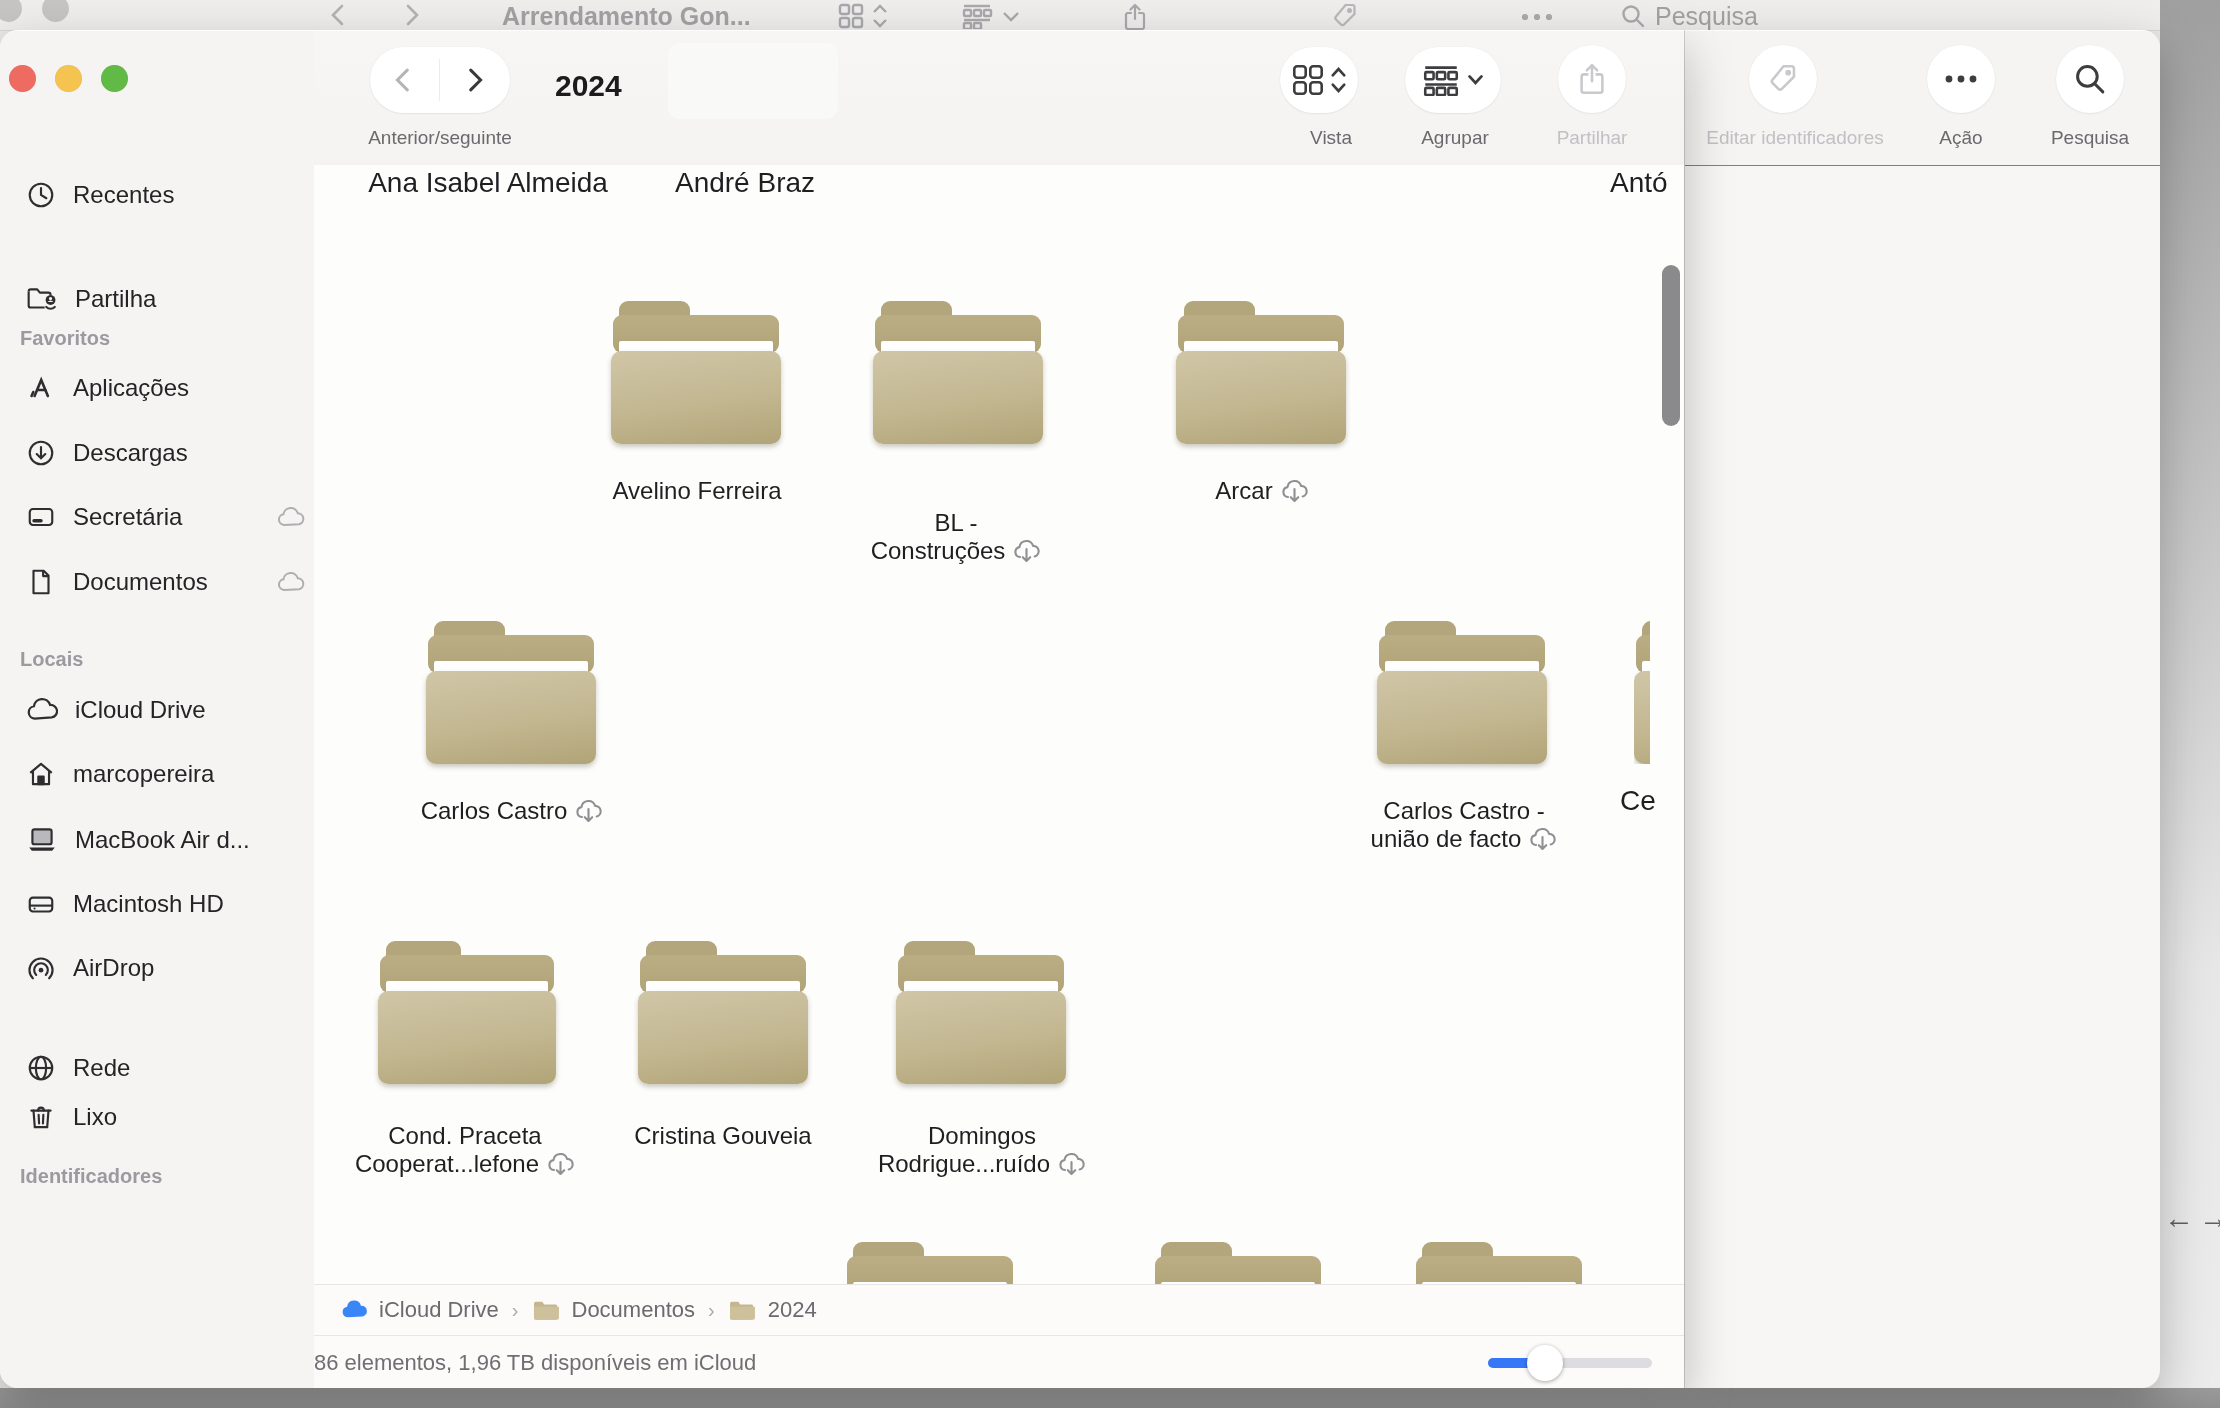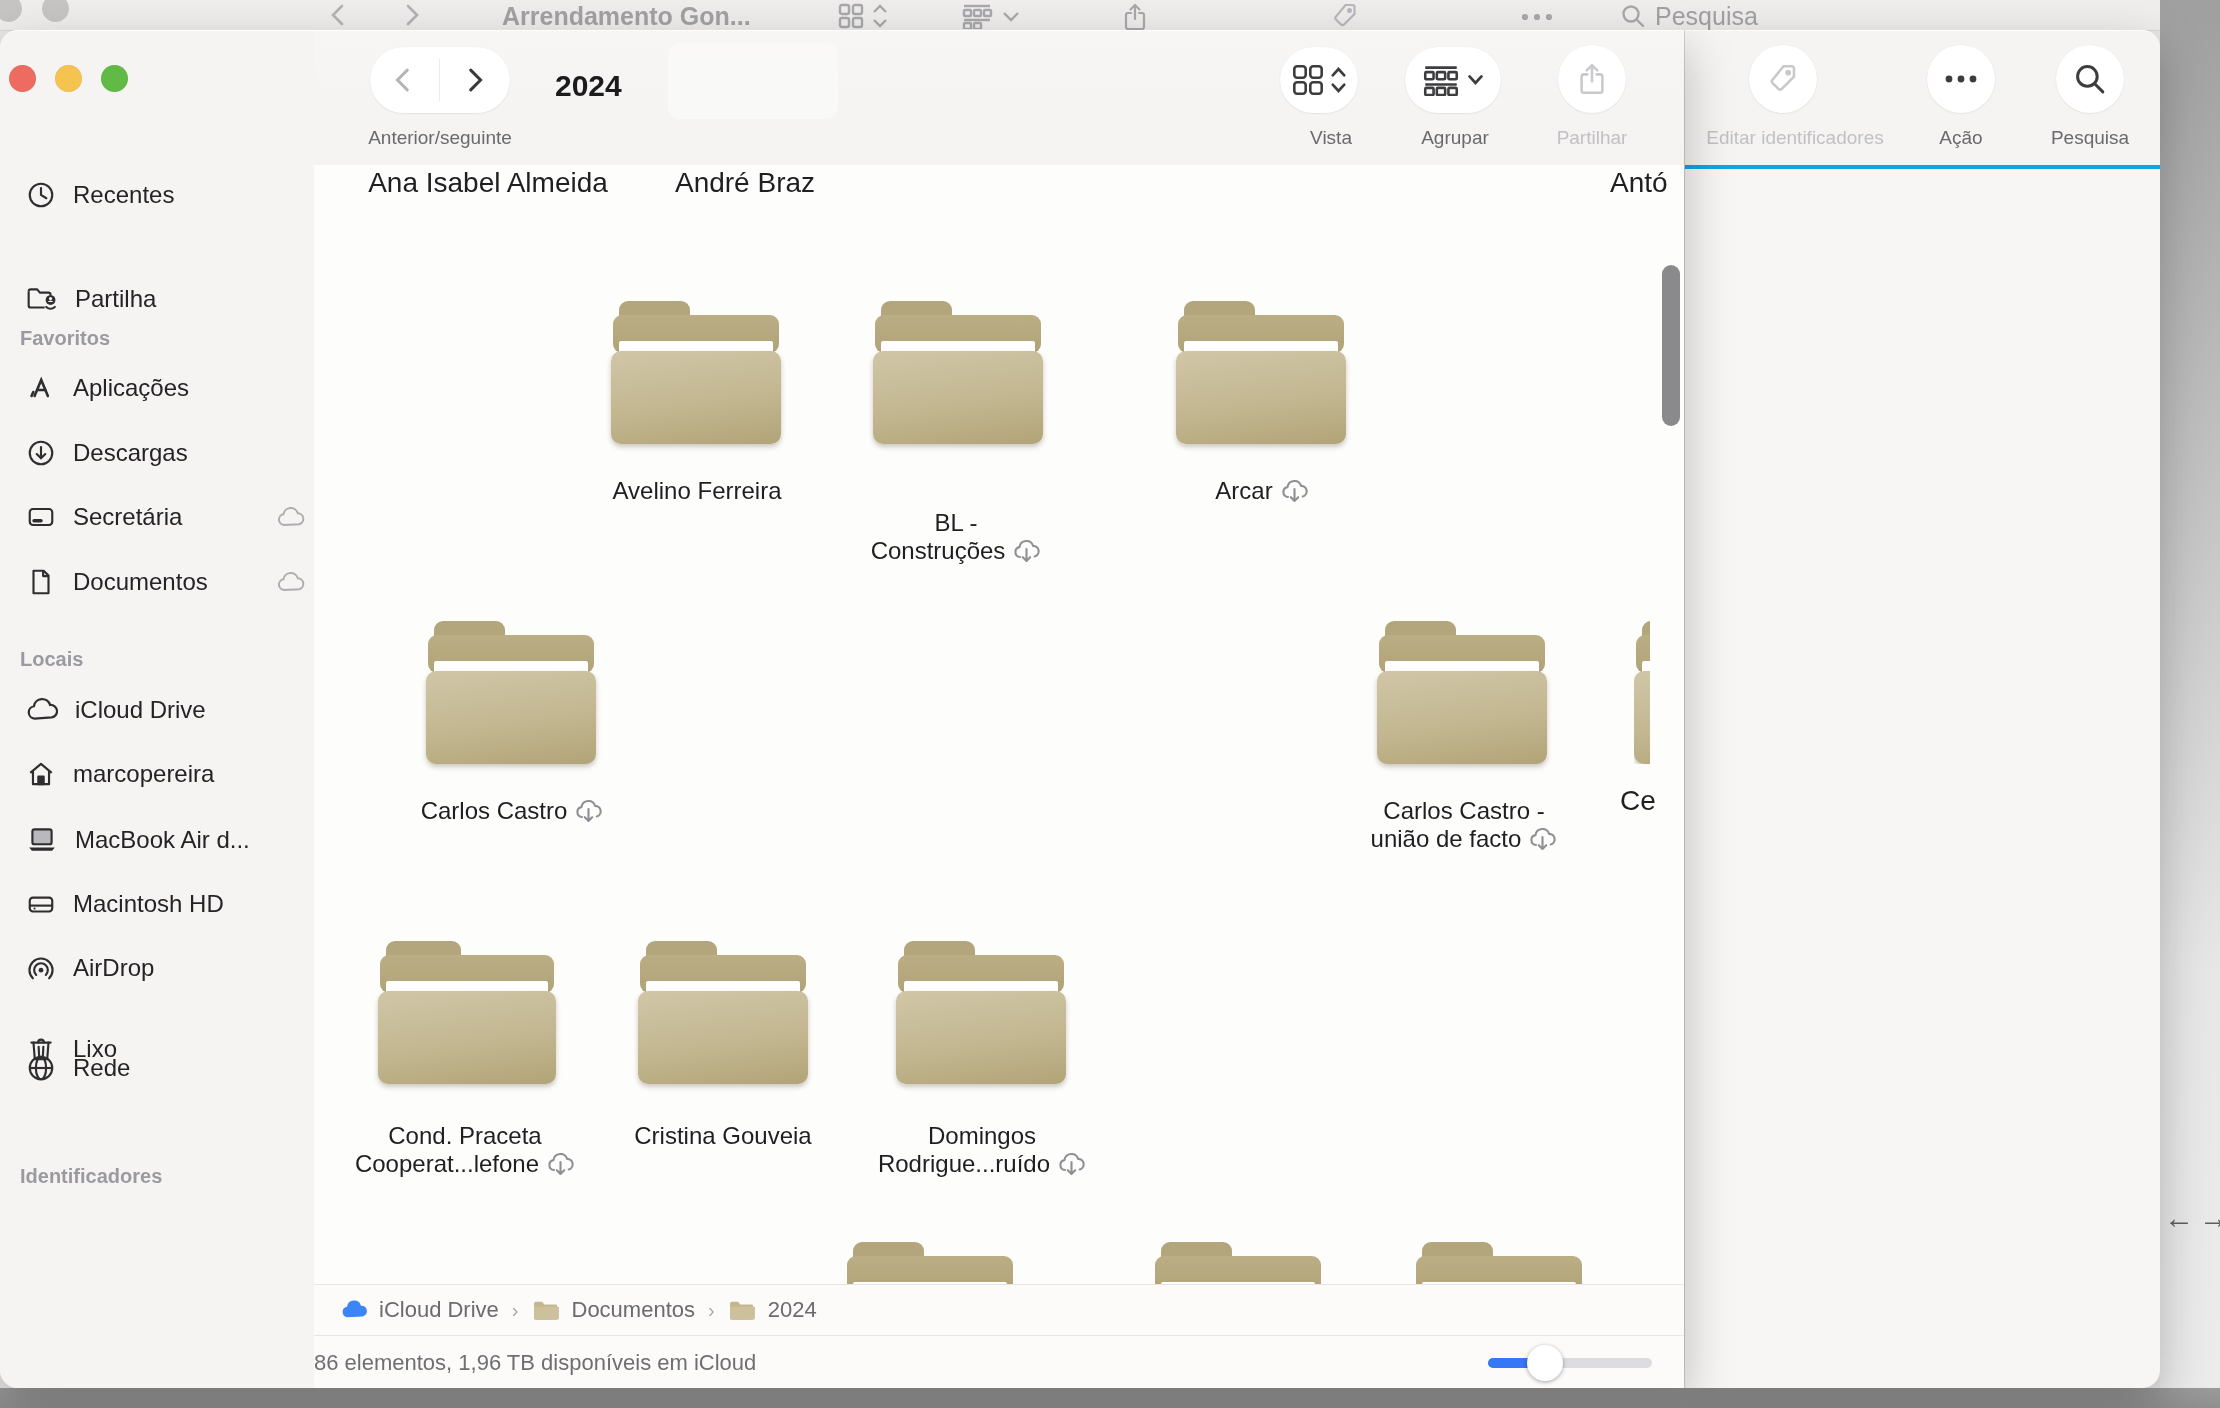--- a/index.html
+++ b/index.html
@@ -31,21 +31,21 @@
   #sidebar{left:0;top:0;width:314px;height:1358px;background:#f5f4f2;border-right:1px solid rgba(0,0,0,.04);}
   .tl{width:27px;height:27px;border-radius:50%;top:34px;box-shadow:inset 0 0 1px rgba(0,0,0,.15);}
   .srow{position:absolute;left:26px;height:44px;display:flex;align-items:center;gap:17px;
     font-size:24px;color:#242427;white-space:nowrap;width:270px;}
   .srow svg.sic{flex:0 0 auto;}
   .shead{position:absolute;left:20px;font-size:20px;font-weight:700;color:#9b9aa0;}
   .scloud{position:absolute;left:250px;}
   
   #toolbar{left:314px;top:0;width:1370px;height:134px;
     background:linear-gradient(#f7f6f4,#f4f3f1);border-bottom:1px solid #e2e0de;}
-  #rtoolbar{left:0;top:0;width:476px;height:134px;background:#f5f4f2;border-bottom:4px solid #0ea5e9;}
+  #rtoolbar{left:0;top:0;width:476px;height:134px;background:#f5f4f2;border-bottom:1px solid #0ea5e9;}
   .pill{position:absolute;background:#fff;border-radius:34px;display:flex;align-items:center;justify-content:center;
     box-shadow:0 1px 2px rgba(0,0,0,.06),0 0 0 0.5px rgba(0,0,0,.03);}
   .tb-label{position:absolute;top:96px;font-size:19px;color:#6a6a6e;transform:translateX(-50%);white-space:nowrap;}
   .tb-label.dis{color:#c1c0c4;}
   .navpill{left:56px;top:16px;width:140px;height:66px;}
   .navdiv{position:absolute;left:69px;top:12px;width:1px;height:42px;background:#ecebe9;}
   #fw-title{left:241px;top:38px;font-size:30px;font-weight:700;color:#1c1c1e;}
   .glare{left:354px;top:12px;width:170px;height:76px;border-radius:12px;background:rgba(252,251,250,.6);}
   
   #content{left:314px;top:134px;width:1370px;height:1119px;background:#fdfdfc;overflow:hidden;}
@@ -312,21 +312,21 @@
     <div class="srow" style="top:979px;margin-top:36px;">
       <svg class="sic" width="30" height="30" viewBox="0 0 28 28">
         <g fill="none" stroke="#2e2e30" stroke-width="2">
             <circle cx="14" cy="14" r="10.5"></circle>
             <ellipse cx="14" cy="14" rx="4.8" ry="10.5"></ellipse>
             <path d="M3.5 14 h21"></path>
           </g>
         </svg>
       <span>Rede</span>
     </div>
-    <div class="srow" style="top:996px;">
+    <div class="srow" style="top:1064px;">
       <svg class="sic" width="30" height="30" viewBox="0 0 28 28">
         <g fill="none" stroke="#2e2e30" stroke-width="2" stroke-linecap="round">
           <path d="M5 8 h18"></path>
             <path d="M11.3 8 a2.7 2.7 0 0 1 5.4 0"></path>
           <path d="M7 8 l1.2 15.5 h11.6 L21 8"></path>
             <path d="M11.8 12 l.4 8 M16.2 12 l-.4 8"></path>
           </g>
         </svg>
       <span>Lixo</span>
     </div>

